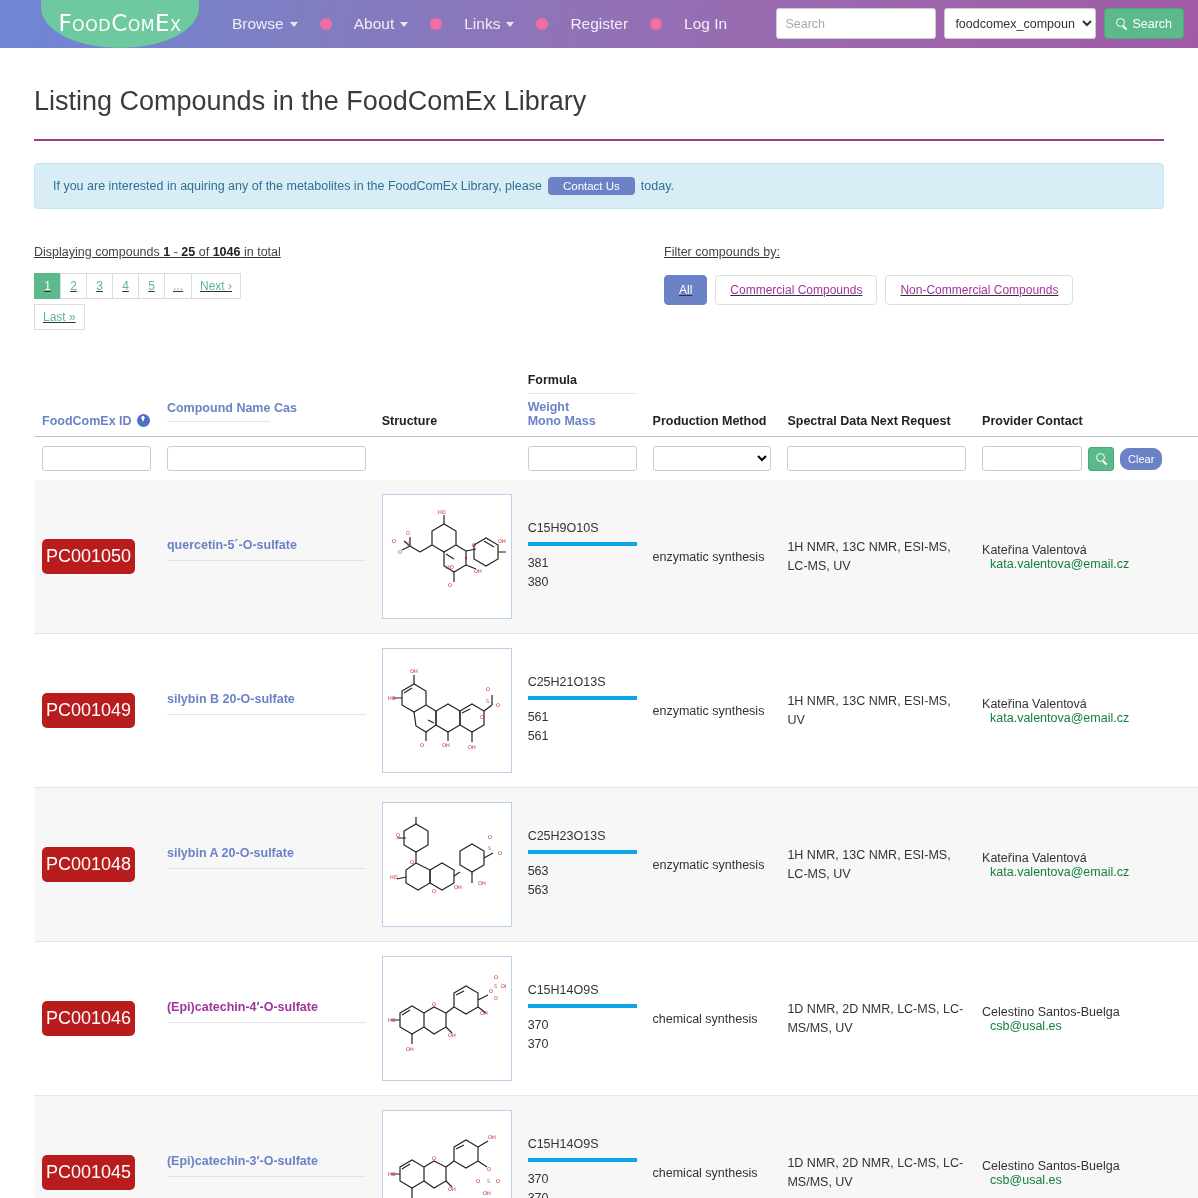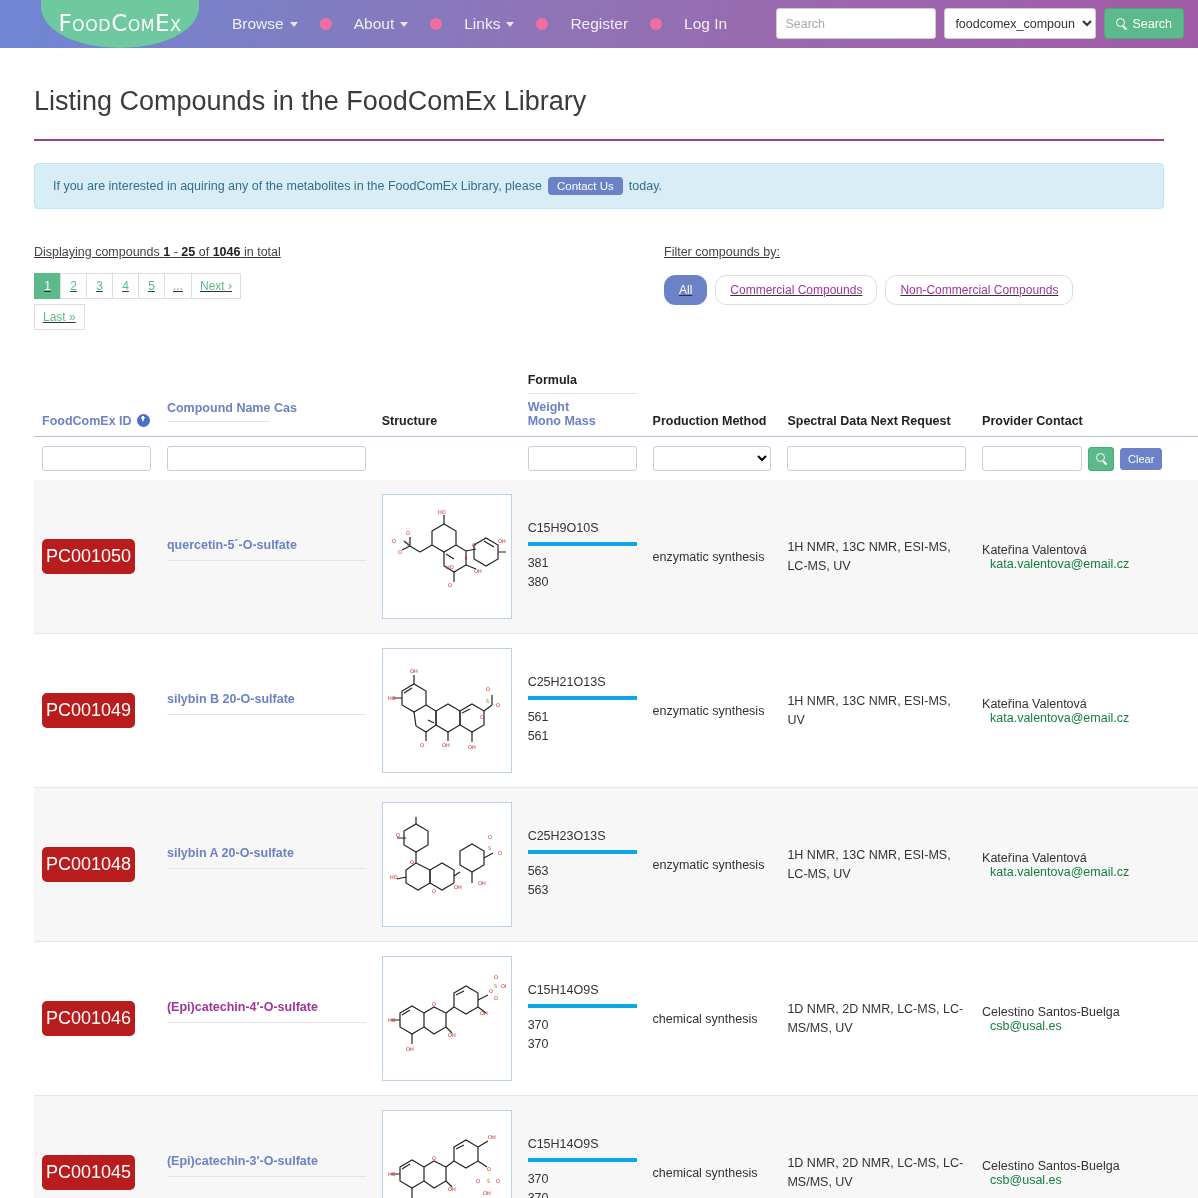--- a/index.html
+++ b/index.html
@@ -91,21 +91,21 @@
   }
   .title-rule{ border:0; border-top:2px solid #9b3f93; margin:0 0 22px 0; }
 
   .alert-info{
     background:#d9edf7; border:1px solid #bce8f1; border-radius:4px;
     color:#31708f; padding:13px 18px; font-size:12.5px;
     display:flex; align-items:center; gap:0;
   }
   .badge-contact{
     display:inline-block; background:#6b82c6; color:#fff;
-    border-radius:4px; padding:3px 9px; font-size:11.5px;
+    border-radius:4px; padding:3px 15px; font-size:11.5px;
     margin:0 6px; cursor:pointer;
   }
 
   
   .row-info{ display:flex; margin-top:36px;text-decoration:underline; }
   .left-col{ width:560px; }
   .displaying{ font-size:12.5px; color:#444; }
   .displaying b{ font-weight:bold; color:#222; }
 
   .pagination{ display:flex; flex-wrap:wrap; width:250px; margin-top:14px; }
@@ -114,21 +114,21 @@
     display:flex; align-items:center; justify-content:center;
     font-size:12px; color:#5cb98b; background:#fff; cursor:pointer;
     padding:0 8px;
   }
   .pg.active{ background:#5cb98b; border-color:#5cb98b; color:#fff; }
 
   .filter-col{ padding-left:70px; }
   .filter-label{ font-size:12.5px; color:#444; margin-bottom:16px; }
   .filter-btns{ display:flex; }
   .fbtn{
-    border:1px solid #ddd; border-radius:11px; background:#fff;
+    border:1px solid #ddd; border-radius:4px; background:#fff;
     padding:7px 14px; font-size:12px; color:#a0359b; cursor:pointer;
     margin-right:8px; white-space:nowrap;
     font-family:"Liberation Sans", sans-serif;
   }
   .fbtn.active{ background:#6b82c6; border-color:#6b82c6; color:#fff; }
 
   
   table.ctable{ width:1168px; margin:38px 0 0 0; border-collapse:collapse; }
   table.ctable th{
     text-align:left; vertical-align:bottom; padding:0 8px 8px 8px;
@@ -164,21 +164,21 @@
     font-size:12px; background:#fff;
     font-family:"Liberation Sans", sans-serif;
   }
   .filter-actions{ display:flex; align-items:center; gap:6px; }
   .btn-go{
     width:26px; height:24px; background:#5cb98b; border:1px solid #4aa87a;
     border-radius:3px; display:flex; align-items:center; justify-content:center;
     cursor:pointer;
   }
   .btn-clear{
-    background:#6b82c6; border:1px solid #6b82c6; border-radius:3px;
+    background:#6b82c6; border:1px solid #6b82c6; border-radius:9px;
     color:#fff; font-size:11px; padding:4px 7px; cursor:pointer;
     font-family:"Liberation Sans", sans-serif;
   }
 
   tbody.rows tr{ border-bottom:1px solid #e6e6e6; }
   tbody.rows tr.odd{ background:#f7f7f7; }
   tbody.rows td{ padding:14px 8px; vertical-align:middle; font-size:12.5px; color:#333; }
 
   .id-badge{
     display:inline-block; background:#b91c1c; color:#fff;

